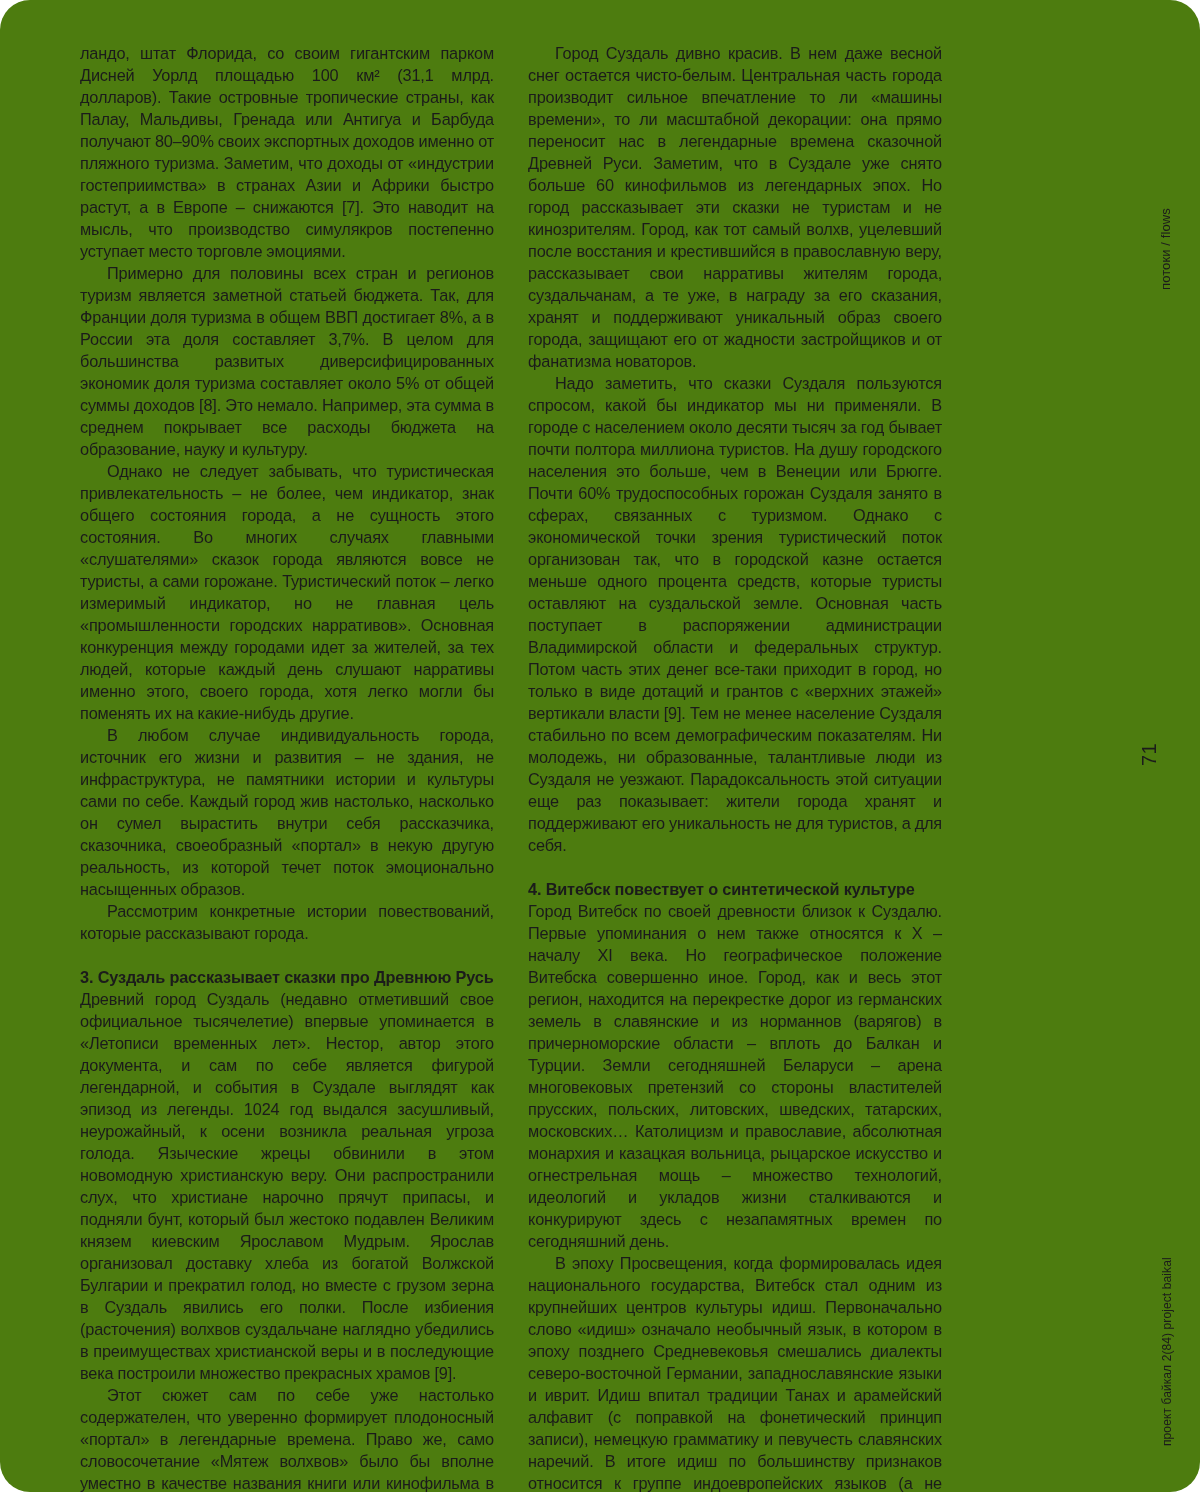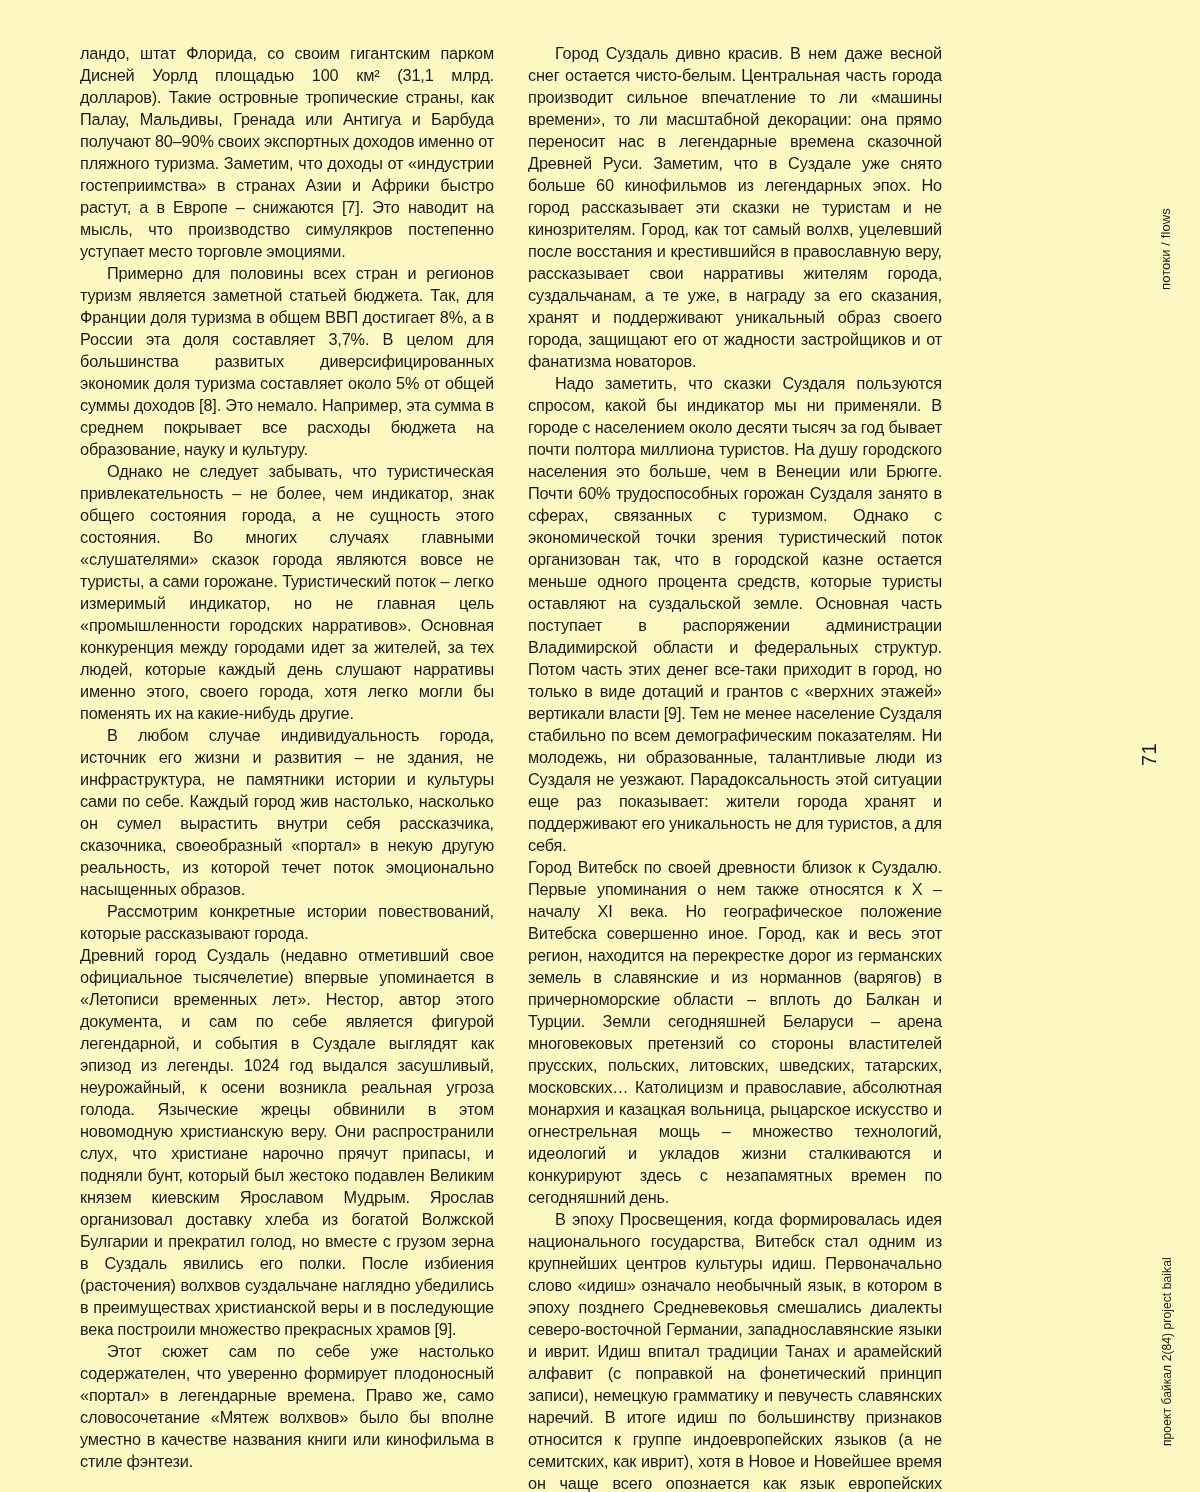--- a/index.html
+++ b/index.html
@@ -4,24 +4,25 @@
 <style>
   html, body {
     margin: 0;
     padding: 0;
     background: #ffffff;
   }
   .page {
     position: relative;
     width: 1200px;
     height: 1492px;
-    background: #fef9c3;
+    background: #4d7c0f;
     overflow: hidden;
     font-family: "Liberation Sans", "DejaVu Sans", sans-serif;
     color: #1b1b1b;
+    border-radius: 30px;
   }
   .columns {
     position: absolute;
     left: 80px;
     top: 42px;
     width: 862px;
     display: flex;
     gap: 34px;
   }
   .col {
@@ -78,28 +79,30 @@
 <div class="page">
 
   <div class="columns">
 
     <div class="col">
       <p>ландо, штат Флорида, со своим гигантским парком Дисней Уорлд площадью 100 км² (31,1 млрд. долларов). Такие островные тропические страны, как Палау, Мальдивы, Гренада или Антигуа и Барбуда получают 80–90% своих экспортных доходов именно от пляжного туризма. Заметим, что доходы от «индустрии гостеприимства» в странах Азии и Африки быстро растут, а в Европе – снижаются [7]. Это наводит на мысль, что производство симулякров постепенно уступает место торговле эмоциями.</p>
       <p class="indent">Примерно для половины всех стран и регионов туризм является заметной статьей бюджета. Так, для Франции доля туризма в общем ВВП достигает 8%, а в России эта доля составляет 3,7%. В целом для большинства развитых диверсифицированных экономик доля туризма составляет около 5% от общей суммы доходов [8]. Это немало. Например, эта сумма в среднем покрывает все расходы бюджета на образование, науку и культуру.</p>
       <p class="indent">Однако не следует забывать, что туристическая привлекательность – не более, чем индикатор, знак общего состояния города, а не сущность этого состояния. Во многих случаях главными «слушателями» сказок города являются вовсе не туристы, а сами горожане. Туристический поток – легко измеримый индикатор, но не главная цель «промышленности городских нарративов». Основная конкуренция между городами идет за жителей, за тех людей, которые каждый день слушают нарративы именно этого, своего города, хотя легко могли бы поменять их на какие-нибудь другие.</p>
       <p class="indent">В любом случае индивидуальность города, источник его жизни и развития – не здания, не инфраструктура, не памятники истории и культуры сами по себе. Каждый город жив настолько, насколько он сумел вырастить внутри себя рассказчика, сказочника, своеобразный «портал» в некую другую реальность, из которой течет поток эмоционально насыщенных образов.</p>
       <p class="indent">Рассмотрим конкретные истории повествований, которые рассказывают города.</p>
+      <h3>3. Суздаль рассказывает сказки про Древнюю Русь</h3>
       <p>Древний город Суздаль (недавно отметивший свое официальное тысячелетие) впервые упоминается в «Летописи временных лет». Нестор, автор этого документа, и сам по себе является фигурой легендарной, и события в Суздале выглядят как эпизод из легенды. 1024 год выдался засушливый, неурожайный, к осени возникла реальная угроза голода. Языческие жрецы обвинили в этом новомодную христианскую веру. Они распространили слух, что христиане нарочно прячут припасы, и подняли бунт, который был жестоко подавлен Великим князем киевским Ярославом Мудрым. Ярослав организовал доставку хлеба из богатой Волжской Булгарии и прекратил голод, но вместе с грузом зерна в Суздаль явились его полки. После избиения (расточения) волхвов суздальчане наглядно убедились в преимуществах христианской веры и в последующие века построили множество прекрасных храмов [9].</p>
       <p class="indent">Этот сюжет сам по себе уже настолько содержателен, что уверенно формирует плодоносный «портал» в легендарные времена. Право же, само словосочетание «Мятеж волхвов» было бы вполне уместно в качестве названия книги или кинофильма в стиле фэнтези.</p>
 
     </div>
 
     <div class="col">
       <p class="indent">Город Суздаль дивно красив. В нем даже весной снег остается чисто-белым. Центральная часть города производит сильное впечатление то ли «машины времени», то ли масштабной декорации: она прямо переносит нас в легендарные времена сказочной Древней Руси. Заметим, что в Суздале уже снято больше 60 кинофильмов из легендарных эпох. Но город рассказывает эти сказки не туристам и не кинозрителям. Город, как тот самый волхв, уцелевший после восстания и крестившийся в православную веру, рассказывает свои нарративы жителям города, суздальчанам, а те уже, в награду за его сказания, хранят и поддерживают уникальный образ своего города, защищают его от жадности застройщиков и от фанатизма новаторов.</p>
       <p class="indent">Надо заметить, что сказки Суздаля пользуются спросом, какой бы индикатор мы ни применяли. В городе с населением около десяти тысяч за год бывает почти полтора миллиона туристов. На душу городского населения это больше, чем в Венеции или Брюгге. Почти 60% трудоспособных горожан Суздаля занято в сферах, связанных с туризмом. Однако с экономической точки зрения туристический поток организован так, что в городской казне остается меньше одного процента средств, которые туристы оставляют на суздальской земле. Основная часть поступает в распоряжении администрации Владимирской области и федеральных структур. Потом часть этих денег все-таки приходит в город, но только в виде дотаций и грантов с «верхних этажей» вертикали власти [9]. Тем не менее население Суздаля стабильно по всем демографическим показателям. Ни молодежь, ни образованные, талантливые люди из Суздаля не уезжают. Парадоксальность этой ситуации еще раз показывает: жители города хранят и поддерживают его уникальность не для туристов, а для себя.</p>
+      <h3>4. Витебск повествует о синтетической культуре</h3>
       <p>Город Витебск по своей древности близок к Суздалю. Первые упоминания о нем также относятся к X – началу XI века. Но географическое положение Витебска совершенно иное. Город, как и весь этот регион, находится на перекрестке дорог из германских земель в славянские и из норманнов (варягов) в причерноморские области – вплоть до Балкан и Турции. Земли сегодняшней Беларуси – арена многовековых претензий со стороны властителей прусских, польских, литовских, шведских, татарских, московских… Католицизм и православие, абсолютная монархия и казацкая вольница, рыцарское искусство и огнестрельная мощь – множество технологий, идеологий и укладов жизни сталкиваются и конкурируют здесь с незапамятных времен по сегодняшний день.</p>
       <p class="indent">В эпоху Просвещения, когда формировалась идея национального государства, Витебск стал одним из крупнейших центров культуры идиш. Первоначально слово «идиш» означало необычный язык, в котором в эпоху позднего Средневековья смешались диалекты северо-восточной Германии, западнославянские языки и иврит. Идиш впитал традиции Танах и арамейский алфавит (с поправкой на фонетический принцип записи), немецкую грамматику и певучесть славянских наречий. В итоге идиш по большинству признаков относится к группе индоевропейских языков (а не семитских, как иврит), хотя в Новое и Новейшее время он чаще всего опознается как язык европейских евреев-ашкенази.</p>
 
     </div>
 
   </div>
 
   <div class="v-label top">потоки / flows</div>
   <div class="v-label pagenum">71</div>
   <div class="v-label bottom">проект байкал 2(84) project baikal</div>

